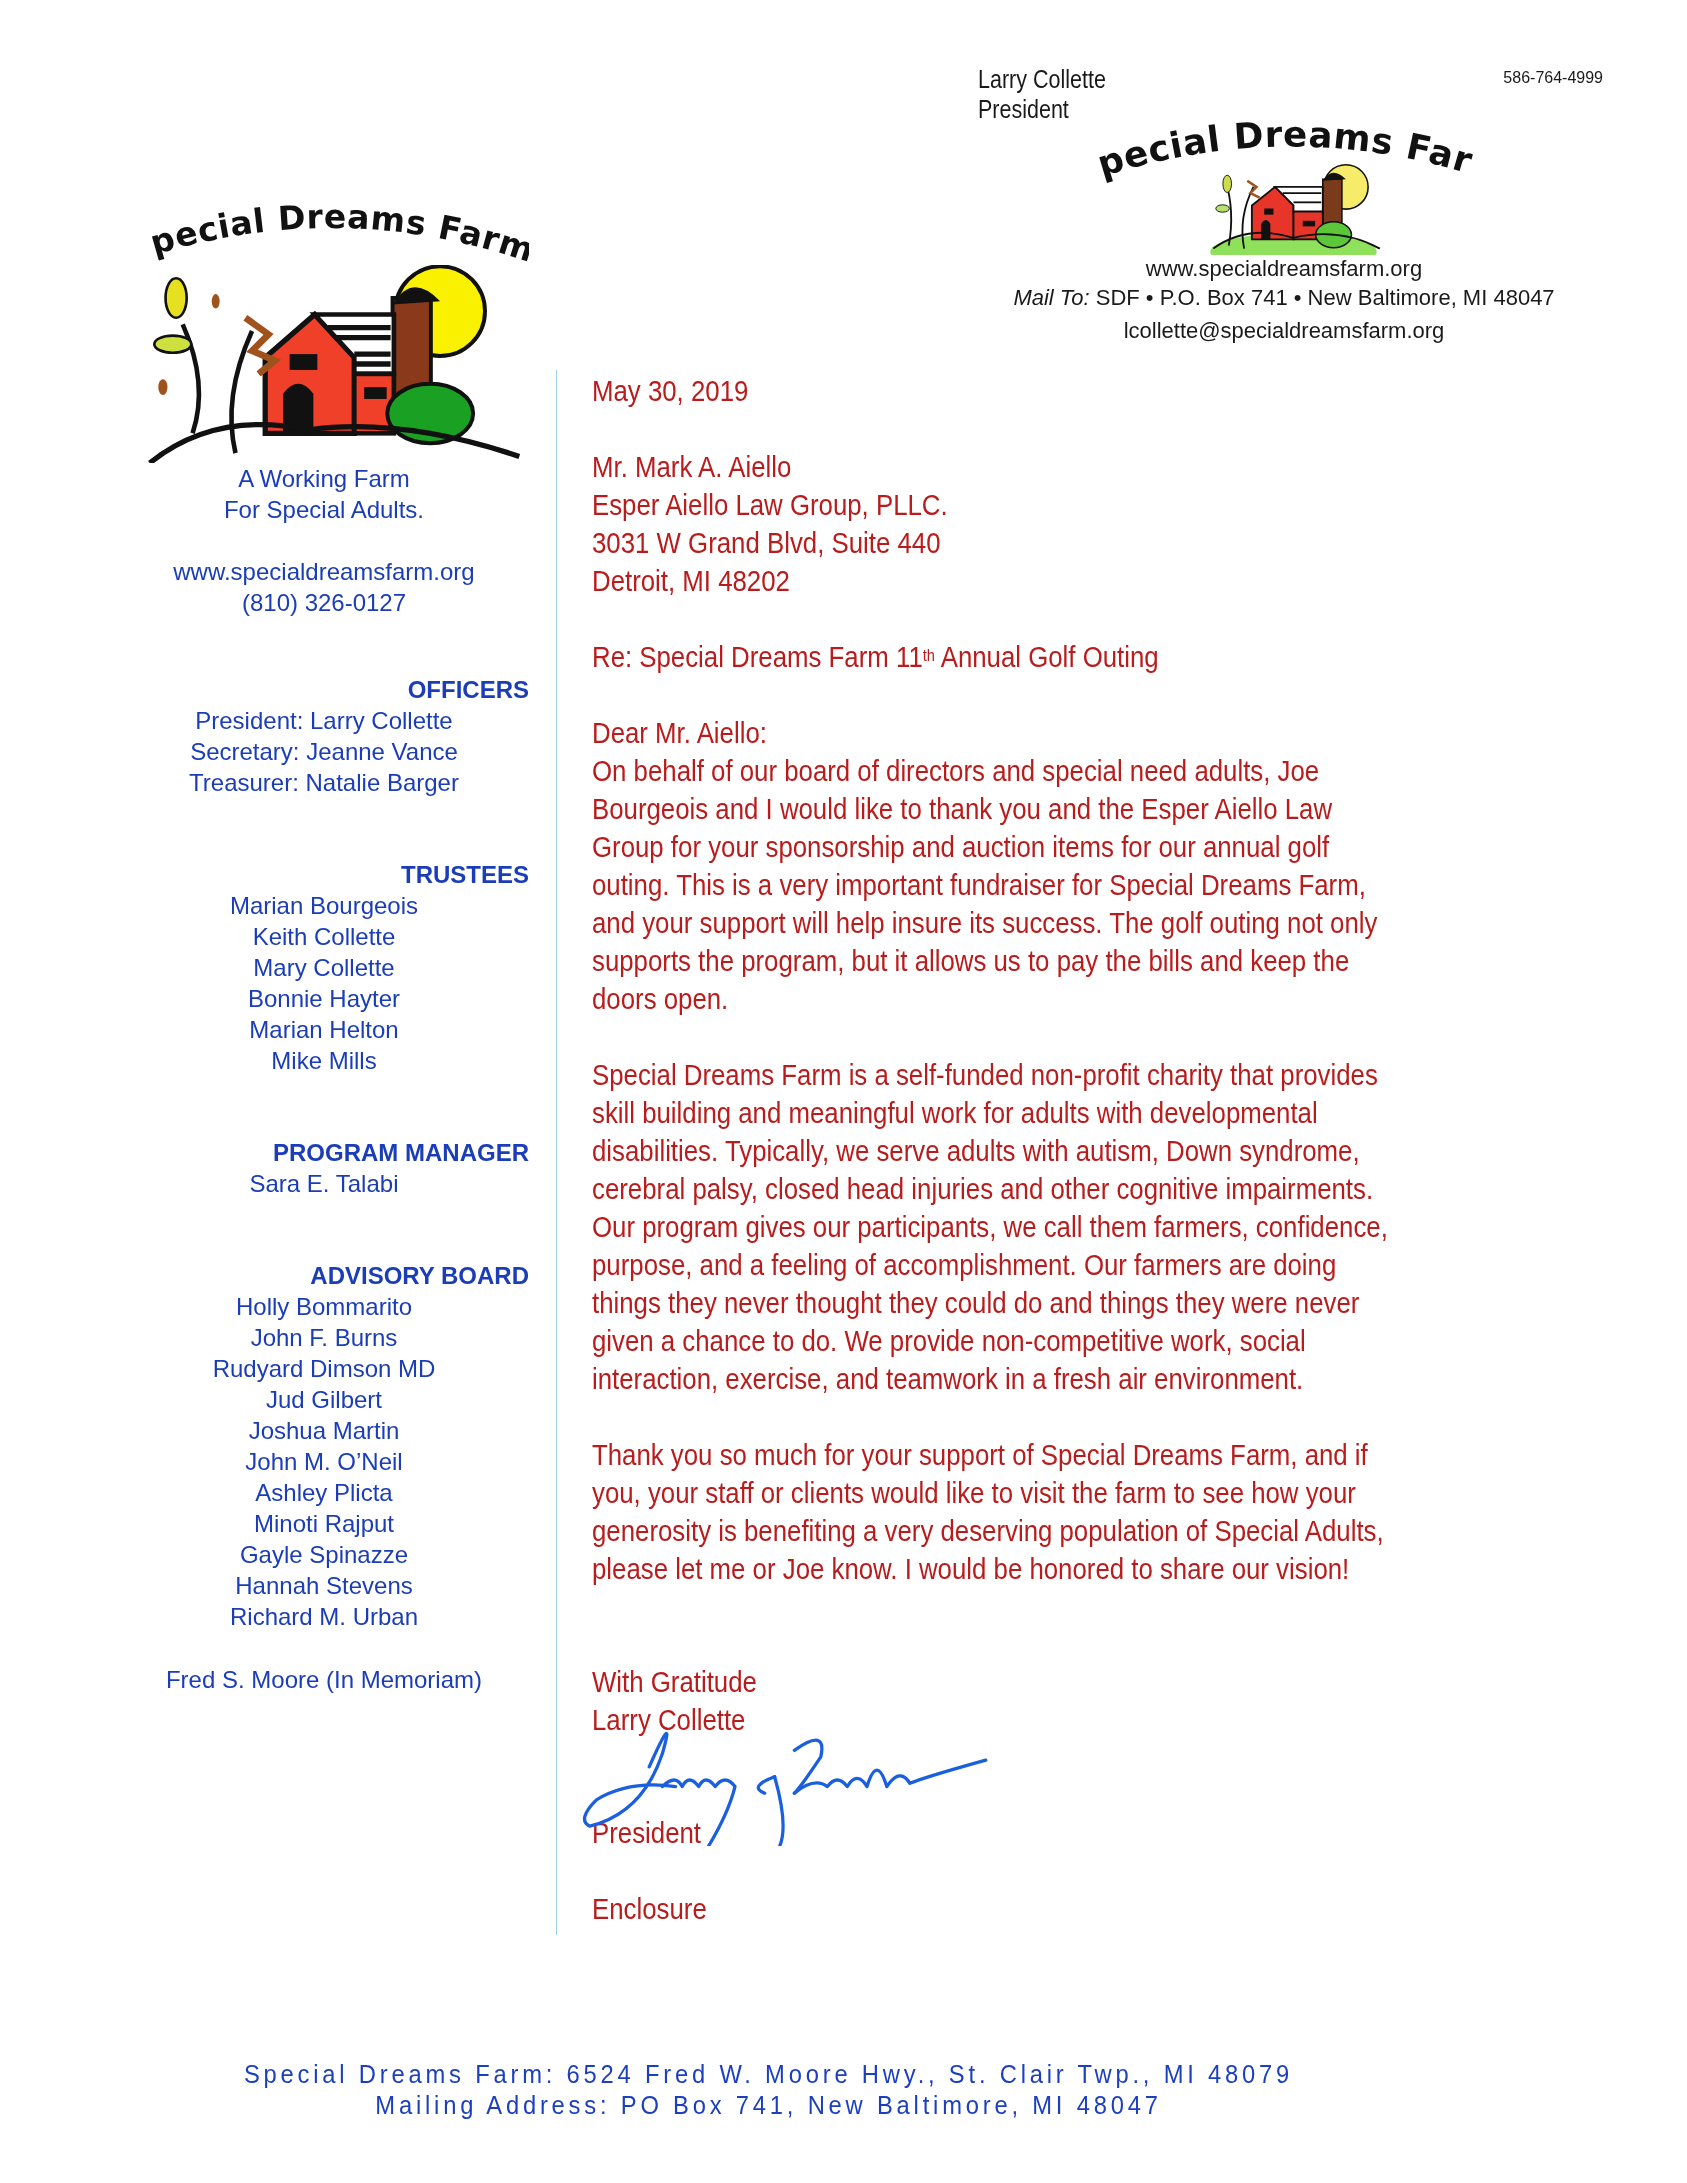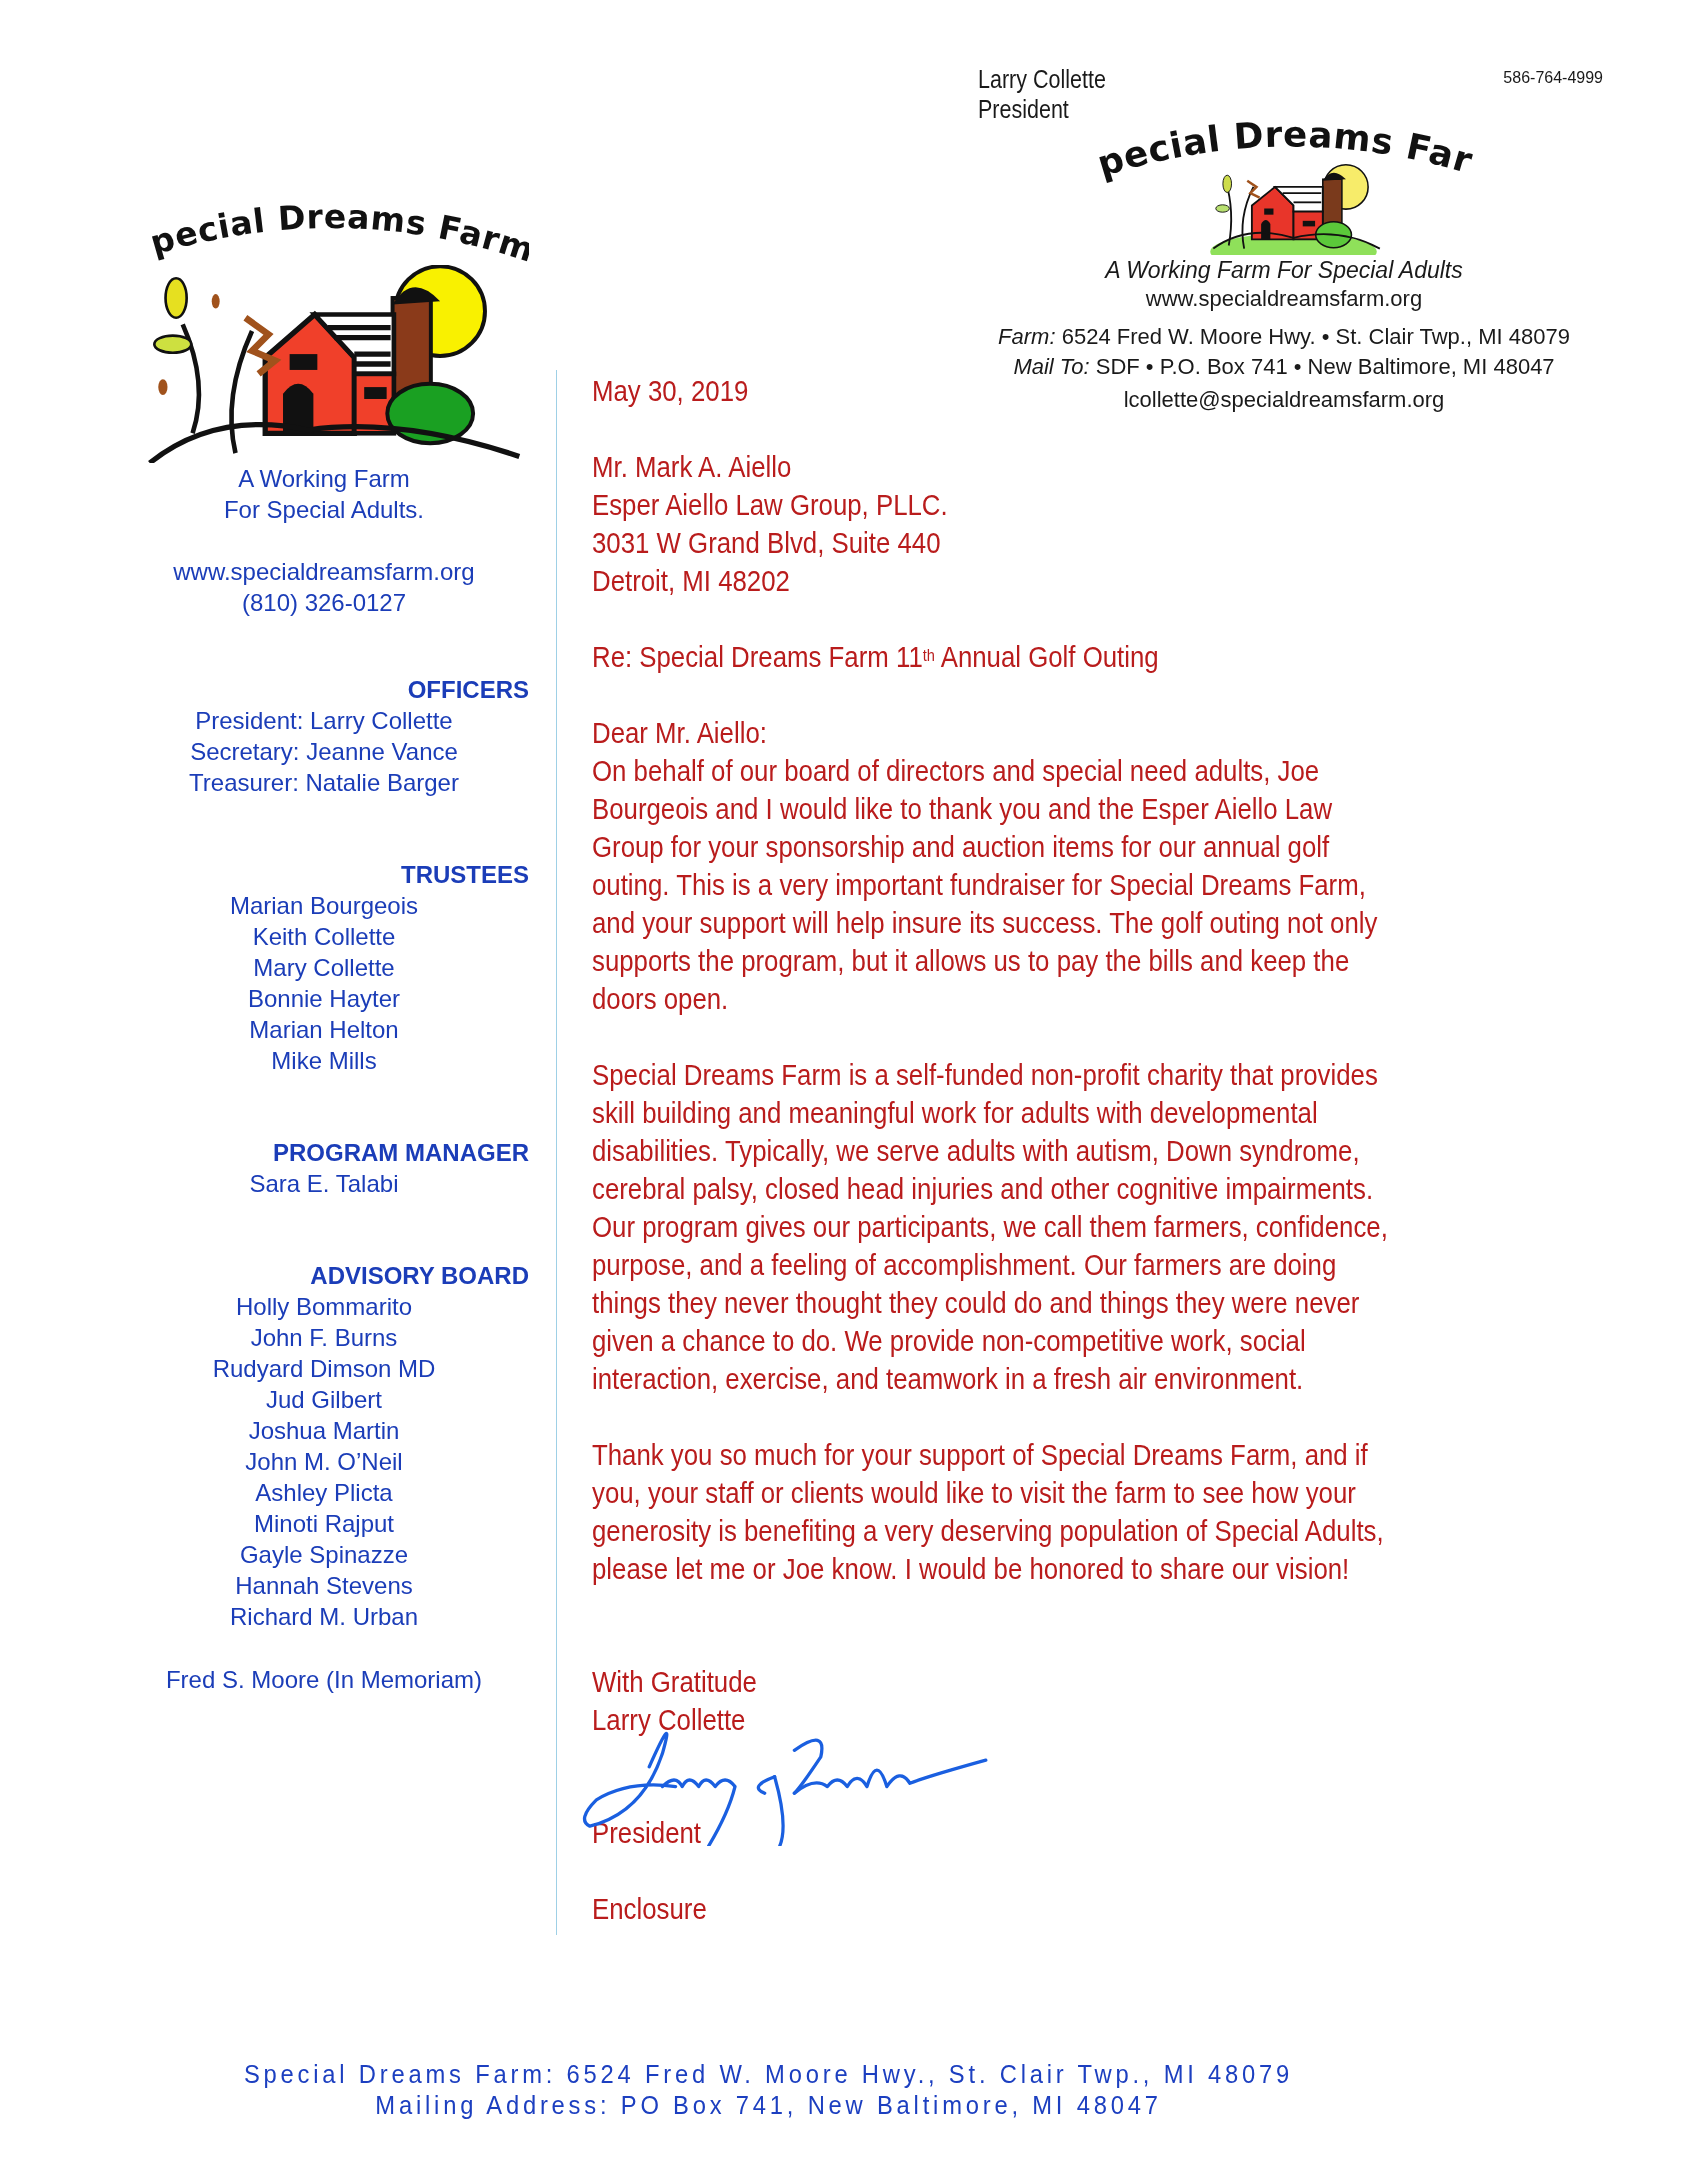--- a/index.html
+++ b/index.html
@@ -79,26 +79,21 @@
     <path d="M90 270 Q 110 160 80 60" stroke="#111" stroke-width="6" fill="none"></path>
     <path d="M140 280 Q 120 180 170 80" stroke="#111" stroke-width="6" fill="none"></path>
     <ellipse cx="85" cy="70" rx="14" ry="28" fill="#cddc4a" stroke="#111" stroke-width="3"></ellipse>
     <ellipse cx="70" cy="150" rx="22" ry="12" fill="#b8e070" stroke="#111" stroke-width="3"></ellipse>
     <path d="M150 60 l30 20 l-20 20 l30 15" stroke="#a0521c" stroke-width="8" fill="none"></path>
     <path d="M40 280 Q 150 200 300 245 Q 450 210 580 280" stroke="#111" stroke-width="6" fill="none"></path>
   </g>
 </svg>
 
 <div class="abs" id="hdr-info">
-  <div class="tag">A Working Farm For Special Adults</div>
   <div class="web">www.specialdreamsfarm.org</div>
-  <div class="addr">
-    <i>Farm:</i>
-    <span>6524 Fred W. Moore Hwy. • St. Clair Twp., MI 48079</span>
-  </div>
   <div class="addr" style="margin-top:0">
     <i>Mail To:</i>
     <span>SDF • P.O. Box 741 • New Baltimore, MI 48047</span>
   </div>
   <div class="email">lcollette@specialdreamsfarm.org</div>
 </div>
 
 <svg class="abs" id="side-logo-title" viewBox="0 0 600 130">
   <defs>
       <path id="arcL" d="M 20 110 Q 300 20 580 110"></path>

